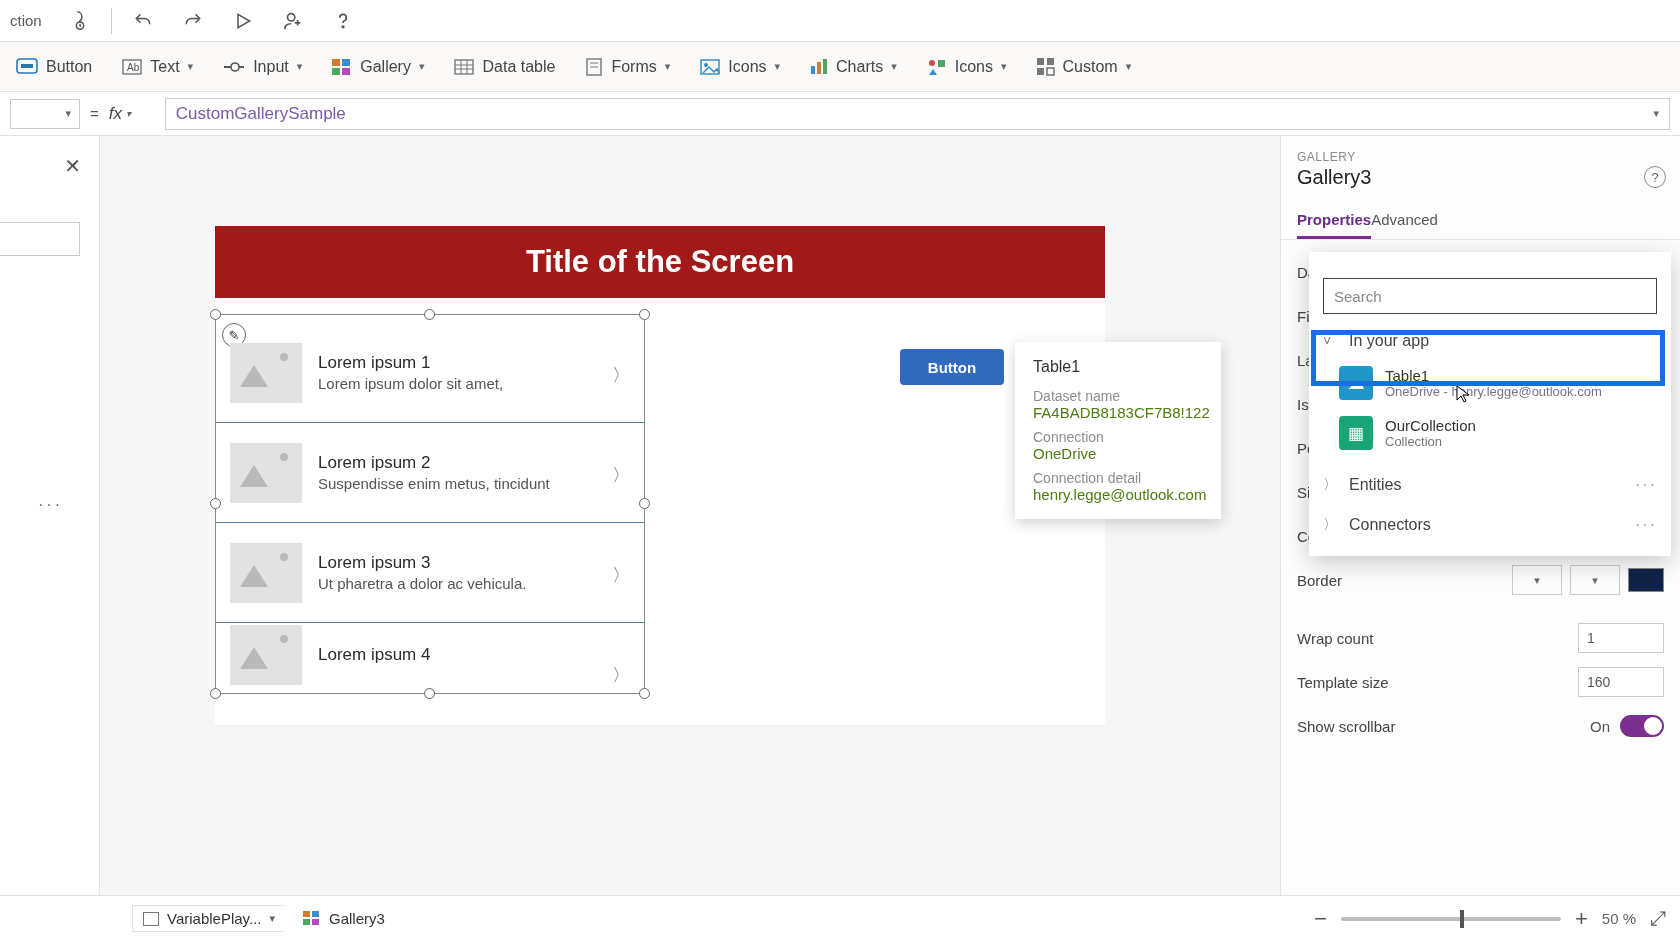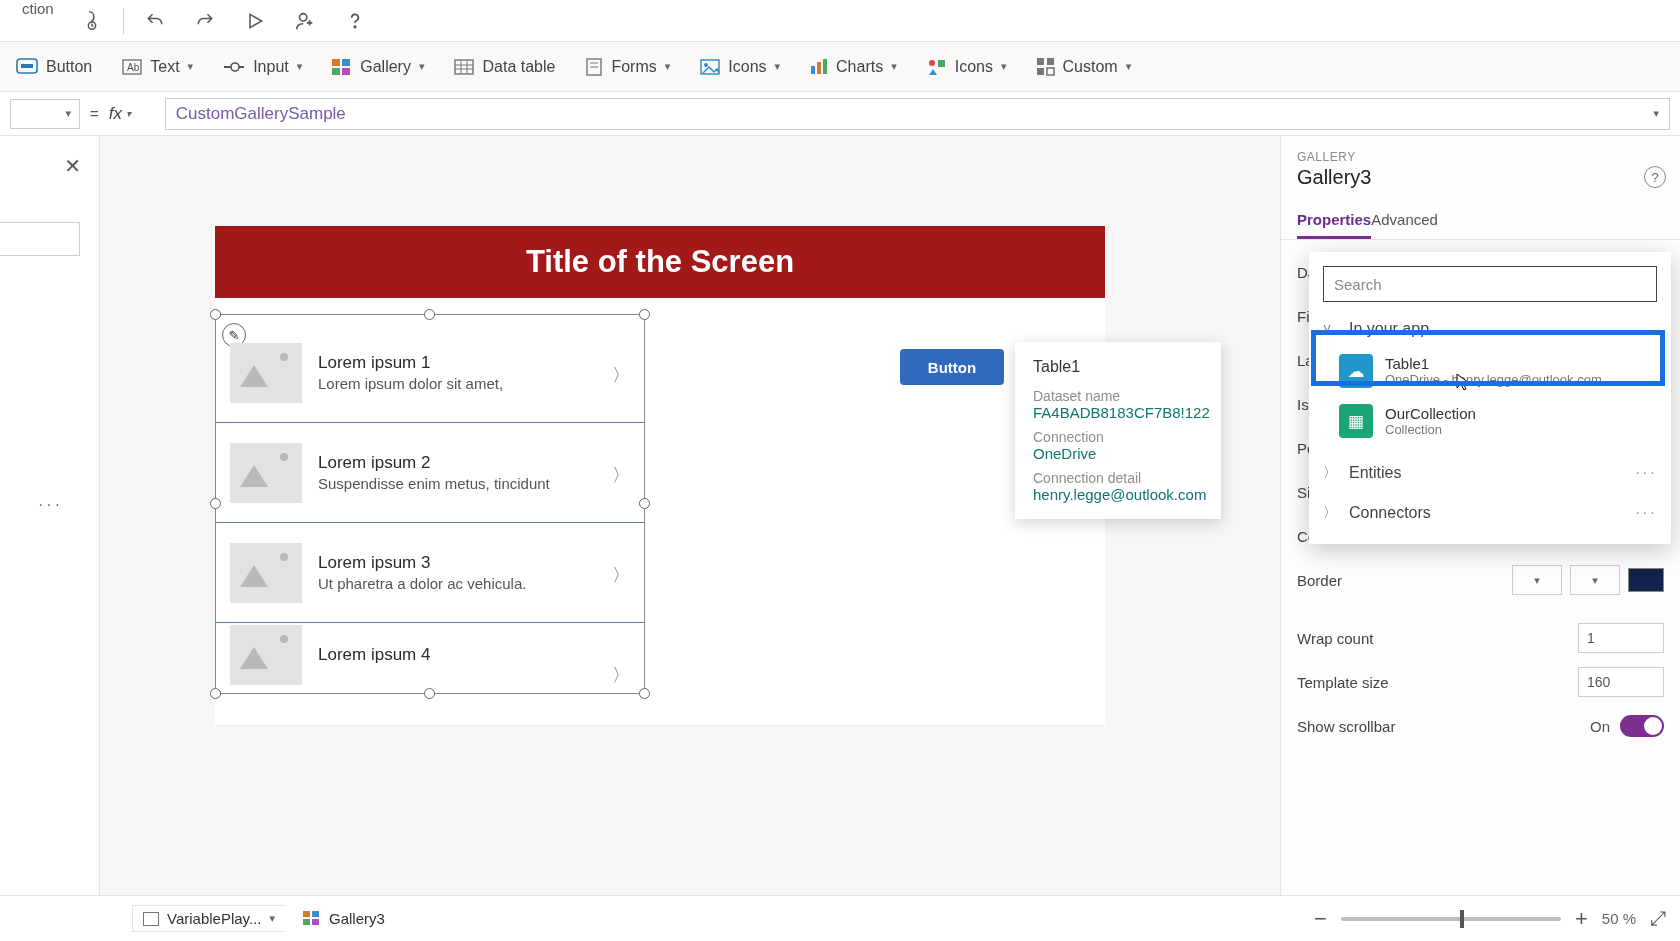--- a/index.html
+++ b/index.html
@@ -1,19 +1,19 @@
 <!DOCTYPE html>
 <html><head>
 <meta charset="utf-8">
 <style>
 * { box-sizing: border-box; margin: 0; padding: 0; }
 html, body { width: 1680px; height: 941px; font-family: "Segoe UI", Arial, sans-serif; font-size: 15px; color: #333; background: #fff; overflow: hidden; }
 
 
-.titlebar { height: 42px; display: flex; align-items: flex-start; border-bottom: 1px solid #e3e3e3; padding: 0 22px; }
+.titlebar { height: 42px; display: flex; align-items: center; border-bottom: 1px solid #e3e3e3; padding: 0 10px; }
 .titlebar-left { width: 45px; font-size: 15px; color: #595959; }
 .titlebar-center { flex: 1; text-align: center; font-size: 17px; color: #595959; }
 .titlebar-right { display: flex; align-items: center; gap: 0; }
 .tb-btn { width: 50px; height: 42px; display: flex; align-items: center; justify-content: center; color: #555; font-size: 20px; cursor: pointer; }
 .tb-divider { width:1px; height:26px; background:#ccc; margin:0 6px; }
 
 
 .ribbon { height: 50px; border-bottom: 1px solid #e3e3e3; display: flex; align-items: center; padding: 0 10px; gap: 18px; background:#faf9f8; }
 .rb-item { display: flex; align-items: center; gap: 8px; color: #444; font-size: 16px; cursor: pointer; padding:4px 6px; }
 .rb-icon { font-size: 18px; }
@@ -51,41 +51,41 @@
 .g-text .t1 { font-size:17px; color:#2b2b2b; }
 .g-text .t2 { font-size:15px; color:#555; margin-top:2px; }
 .g-chev { position:absolute; right:14px; top:40px; color:#777; font-size:18px; }
 
 .canvas-button { position:absolute; left:800px; top:213px; width:104px; height:36px; background:#2f6abf; color:#fff; border-radius:4px; display:flex; align-items:center; justify-content:center; font-weight:600; font-size:15px; }
 
 
 .tooltip-card { position:absolute; left:915px; top:206px; width:206px; background:#fff; box-shadow:0 4px 14px rgba(0,0,0,0.18); padding:16px 18px; z-index:4; }
 .tooltip-card .h { font-size:16px; color:#333; margin-bottom:12px; }
 .tooltip-card .lbl { font-size:14px; color:#8d8d8d; margin-top:8px; }
-.tooltip-card .val { font-size:15px; color:#0f766e; }
+.tooltip-card .val { font-size:15px; color:#4d7c0f; }
 
 
 .props { width:400px; border-left:1px solid #e3e3e3; background:#fdfdfd; position:relative; }
 .props-top { padding:14px 16px 0 16px; }
 .props-kind { font-size:12px; color:#8a8a8a; letter-spacing:0.5px; }
 .props-name { font-size:20px; color:#222; margin-top:2px; }
 .props-help { position:absolute; top:30px; right:14px; width:22px; height:22px; border:1.5px solid #888; border-radius:50%; display:flex; align-items:center; justify-content:center; font-size:13px; color:#666; }
 .tabs { display:flex; margin-top:14px; padding:0 16px; border-bottom:1px solid #e6e6e6; }
 .tab { padding:8px 0; font-size:15px; color:#555; cursor:pointer; }
 .tab.active { color:#6b2f87; border-bottom:3px solid #7b2f8f; font-weight:600; }
 .prop-list { padding:10px 16px; }
 .prop-row { display:flex; align-items:center; justify-content:space-between; height:44px; }
 .prop-row .pl { font-size:15px; color:#444; }
 .prop-dd { width:180px; height:30px; border:1px solid #ccc; display:flex; align-items:center; justify-content:space-between; padding:0 8px; color:#555; font-size:15px; }
 .prop-input { width:86px; height:30px; border:1px solid #ccc; padding:0 8px; font-size:14px; color:#555; }
 .prop-row.trunc .pl { width:30px; overflow:hidden; white-space:nowrap; }
 
 
 .ds-pop { position:absolute; left:28px; top:116px; width:362px; background:#fff; box-shadow:0 6px 24px rgba(0,0,0,0.22); z-index:10; padding:10px 0 14px 0; }
-.ds-search { margin:4px 14px 10px 14px; height:36px; border:1.5px solid #444; display:flex; align-items:center; padding:0 10px; color:#888; font-size:15px; }
+.ds-search { margin:16px 14px 10px 14px; height:36px; border:1.5px solid #444; display:flex; align-items:center; padding:0 10px; color:#888; font-size:15px; }
 .ds-sec { display:flex; align-items:center; gap:10px; padding:8px 14px; font-size:16px; color:#444; cursor:pointer; }
 .ds-sec .chev { font-size:14px; color:#777; width:16px; }
 .ds-sec .dots { margin-left:auto; color:#999; letter-spacing:2px; }
 .ds-item { display:flex; align-items:center; gap:12px; padding:8px 14px 8px 30px; cursor:pointer; }
 .ds-item .ic { width:34px; height:34px; border-radius:4px; display:flex; align-items:center; justify-content:center; color:#fff; font-size:17px; }
 .ds-item .ic.blue { background:#2196c9; }
 .ds-item .ic.teal { background:#1aa579; }
 .ds-item .t1 { font-size:15px; color:#333; }
 .ds-item .t2 { font-size:13px; color:#777; }
 .highlight-box { position:absolute; border:5px solid #1a6fe0; pointer-events:none; }

